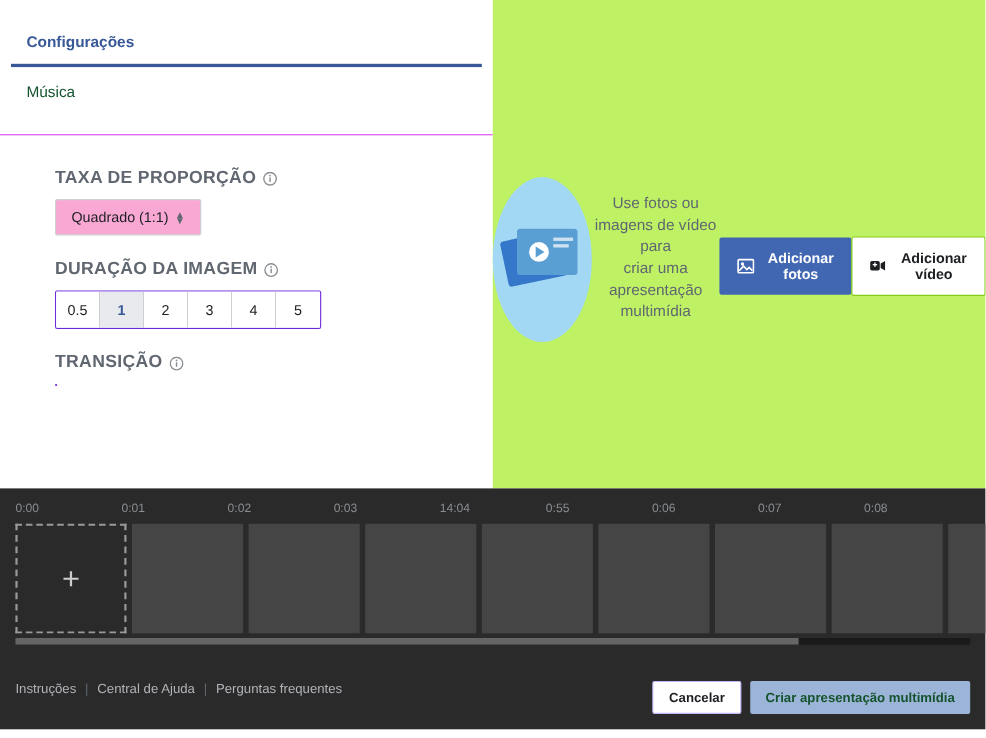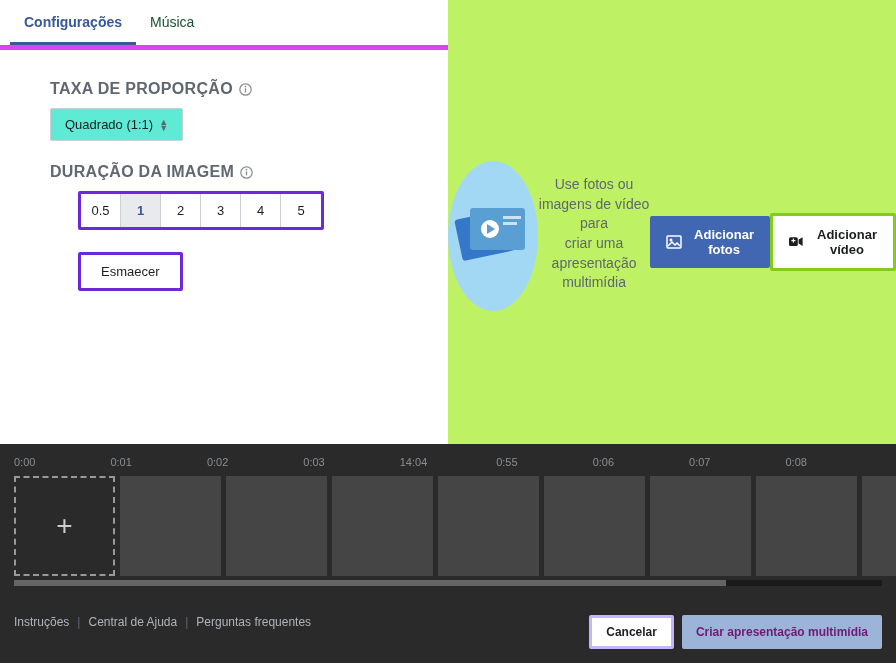--- a/index.html
+++ b/index.html
@@ -2,65 +2,65 @@
 <html><head>
   <meta charset="utf-8">
   <style>
     * { margin: 0; padding: 0; box-sizing: border-box; }
     body { font-family: Helvetica, Arial, sans-serif; width: 896px; height: 671px; background: #fff; overflow: hidden; }
     
     .top-section { display: flex; height: 444px; }
     .left-panel { width: 448px; padding: 0; }
     .right-panel { width: 448px; background: #bef264; display: flex; flex-direction: row; align-items: center; padding-top: 50px; }
     
-    .tabs { display: flex; border-bottom: 5px solid #d946ef; padding: 0 10px; }
+    .tabs { display: flex; border-bottom: 1px solid #d946ef; padding: 16px 10px; flex-direction: column; }
     .tab { padding: 14px 14px 12px; font-size: 14px; color: #1c1e21; cursor: pointer; font-weight: 600; border-bottom: 3px solid transparent; }
     .tab.active { color: #385898; border-bottom-color: #385898; }
     .tab.inactive { color: #14532d; font-weight: normal; }
     
     .settings-content { padding: 30px 50px; }
     .setting-group { margin-bottom: 22px; }
     .setting-label { font-size: 16px; font-weight: bold; color: #606770; letter-spacing: 0.3px; margin-bottom: 10px; display: flex; align-items: center; gap: 6px; }
     .info-icon { width: 13px; height: 13px; display: inline-flex; align-items: center; justify-content: center; }
     .info-icon svg { width: 13px; height: 13px; }
     
-    .select-box { display: inline-flex; align-items: center; padding: 8px 14px; border: 1px solid #ccd0d5; border-radius: 2px; font-size: 13px; color: #1c1e21; cursor: pointer; gap: 6px; background: #5eead4; }
+    .select-box { display: inline-flex; align-items: center; padding: 8px 14px; border: 1px solid #ccd0d5; border-radius: 2px; font-size: 13px; color: #1c1e21; cursor: pointer; gap: 6px; background: #f9a8d4; }
     .select-arrows { font-size: 9px; color: #606770; line-height: 6px; }
     
-    .button-group { display: flex; border: 3px solid #6d28d9; border-radius: 2px; overflow: hidden; width: fit-content; margin-left: 28px; }
+    .button-group { display: flex; border: 1px solid #6d28d9; border-radius: 2px; overflow: hidden; width: fit-content; }
     .btn-option { padding: 9px 0; font-size: 13px; color: #1c1e21; background: #fff; border-right: 1px solid #ccd0d5; cursor: pointer; text-align: center; min-width: 40px; }
     .btn-option:last-child { border-right: none; }
     .btn-option.selected { background: #e9eaed; color: #385898; font-weight: bold; }
     .btn-option.wide { padding: 9px 20px; min-width: auto; }
     
     .illustration { width: 150px; height: 150px; background: #a3d8f4; border-radius: 50%; display: flex; align-items: center; justify-content: center; margin-bottom: 22px; }
     .helper-text { font-size: 14px; color: #606770; text-align: center; line-height: 1.4; margin-bottom: 26px; max-width: 280px; }
     
     .action-btn { width: 180px; padding: 11px 16px; border-radius: 2px; font-size: 13px; font-weight: bold; cursor: pointer; display: flex; align-items: center; justify-content: center; gap: 12px; margin-bottom: 10px; }
     .action-btn.primary { background: #4267b2; color: #fff; border: none; }
-    .action-btn.secondary { background: #fff; color: #1c1e21; border: 3px solid #84cc16; text-align: center; }
+    .action-btn.secondary { background: #fff; color: #1c1e21; border: 1px solid #84cc16; text-align: center; }
     .btn-icon { width: 16px; height: 16px; display: inline-flex; }
     
     .timeline-section { background: #2a2a2a; height: 219px; padding: 0; position: relative; }
     .timeline-ruler { display: flex; padding: 12px 14px 8px; }
     .ruler-mark { width: 105px; font-size: 11px; color: #8a8d91; }
     .timeline-frames { display: flex; gap: 5px; padding: 0 14px; overflow: hidden; }
     .frame { width: 101px; height: 100px; background: #454545; flex-shrink: 0; }
     .frame.add-frame { border: 2px dashed #999; background: transparent; display: flex; align-items: center; justify-content: center; color: #ccc; font-size: 28px; cursor: pointer; }
     .timeline-scrollbar { height: 6px; background: #1a1a1a; margin: 4px 14px 0; position: relative; }
     .scrollbar-thumb { height: 6px; background: #656565; width: 82%; }
     
     .footer { position: absolute; bottom: 0; left: 0; right: 0; display: flex; align-items: flex-start; justify-content: space-between; padding: 14px 14px; }
     .footer-links { display: flex; gap: 8px; align-items: center; }
     .footer-link { font-size: 12px; color: #b0b3b8; cursor: pointer; }
     .footer-sep { color: #606770; font-size: 12px; }
     .footer-actions { display: flex; gap: 8px; }
     .footer-btn { padding: 7px 14px; font-size: 12px; border-radius: 2px; cursor: pointer; font-weight: bold; }
-    .footer-btn.cancel { background: #fff; color: #1c1e21; border: 3px solid #c4b5fd; }
-    .footer-btn.create { background: #9cb4d8; color: #701a75; border: none; }
+    .footer-btn.cancel { background: #fff; color: #1c1e21; border: 1px solid #c4b5fd; }
+    .footer-btn.create { background: #9cb4d8; color: #14532d; border: none; }
   </style>
 </head>
 <body>
 
 <div class="top-section">
   <div class="left-panel">
     <div class="tabs">
       <div class="tab active">Configurações</div>
       <div class="tab inactive">Música</div>
     </div>
@@ -97,22 +97,31 @@
           <div class="btn-option">0.5</div>
           <div class="btn-option selected">1</div>
           <div class="btn-option">2</div>
           <div class="btn-option">3</div>
           <div class="btn-option">4</div>
           <div class="btn-option">5</div>
         </div>
       </div>
 
       <div class="setting-group">
+        <div class="setting-label">
+          <span>TRANSIÇÃO</span>
+          <span class="info-icon">
+            <svg viewBox="0 0 16 16">
+                <circle cx="8" cy="8" r="7" fill="none" stroke="#8a8d91" stroke-width="1.5"></circle>
+                <circle cx="8" cy="4.5" r="1" fill="#8a8d91"></circle>
+                <rect x="7.2" y="6.5" width="1.6" height="5" fill="#8a8d91"></rect>
+              </svg>
+          </span>
+        </div>
         <div class="button-group">
-          <div class="btn-option wide">Esmaecer</div>
         </div>
       </div>
     </div>
   </div>
 
   <div class="right-panel">
     <div class="illustration">
       <svg width="90" height="80" viewBox="0 0 90 80">
         <rect x="10" y="18" width="55" height="42" rx="3" fill="#3578c9" transform="rotate(-12 37 39)"></rect>
         <rect x="22" y="12" width="55" height="42" rx="3" fill="#5a9fd4"></rect>

